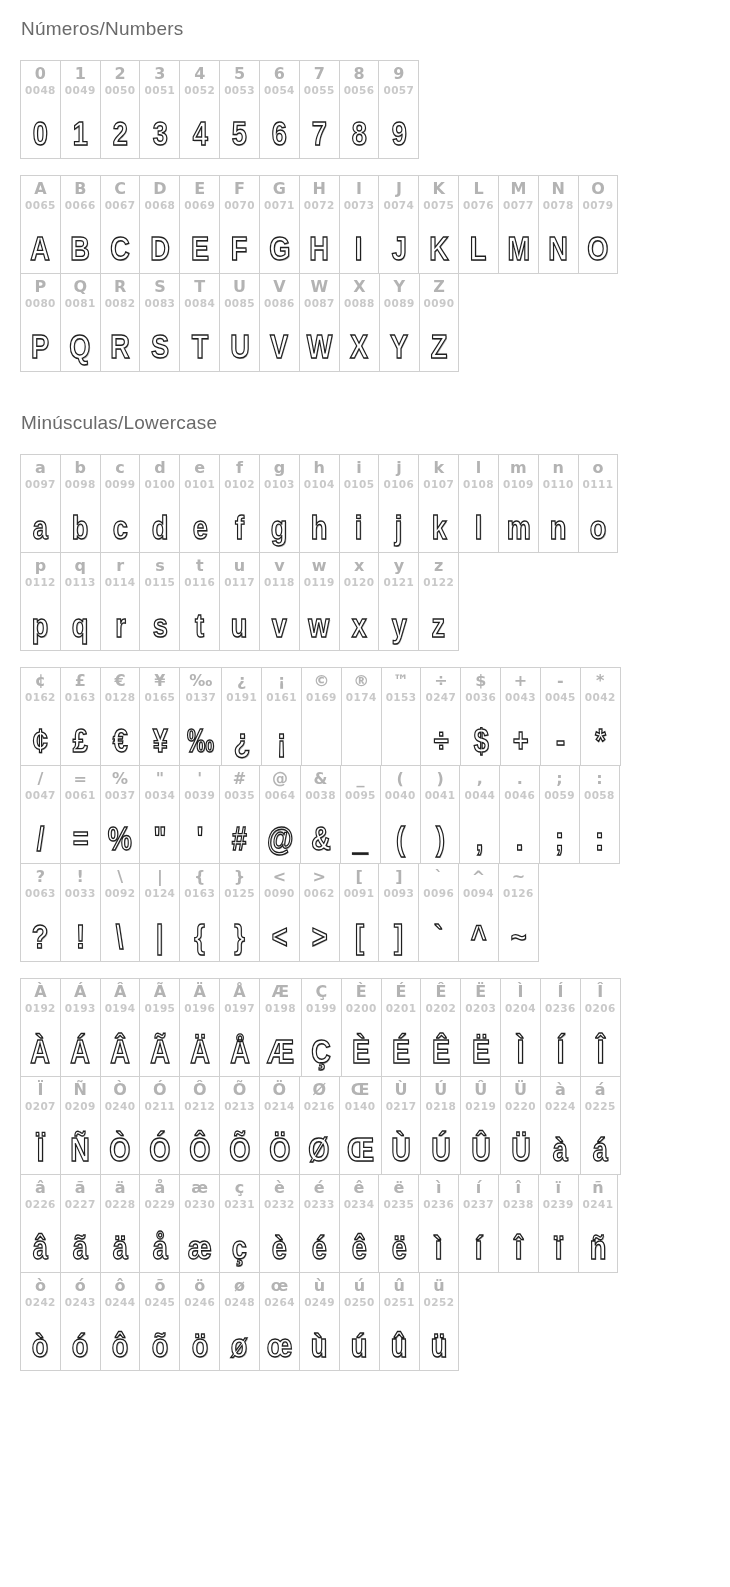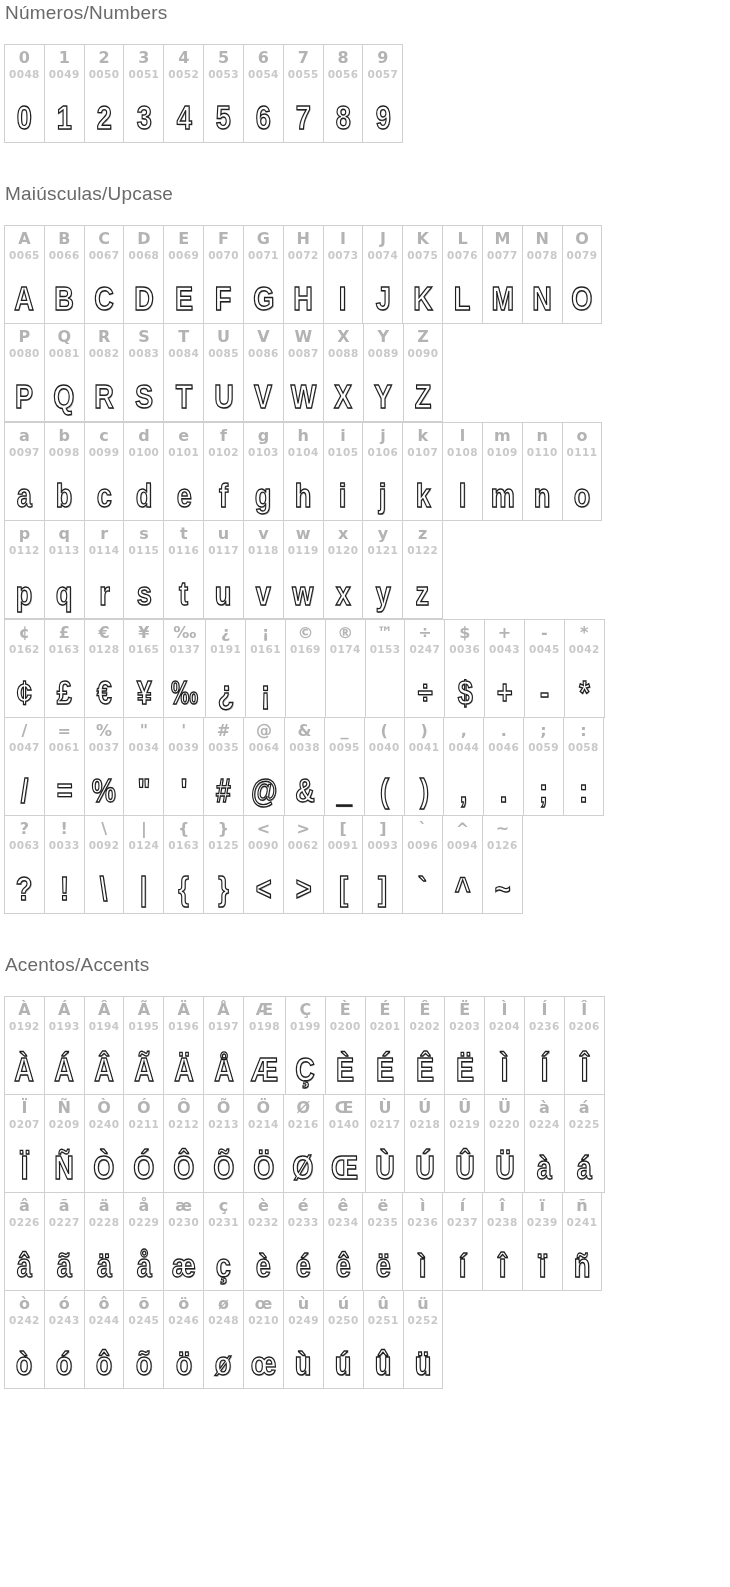--- a/index.html
+++ b/index.html
@@ -6,21 +6,21 @@
     margin: 0;
     background: #ffffff;
   }
   body {
     width: 730px;
     min-height: 1587px;
     box-sizing: border-box;
     padding: 2px 0 6px 4px;
     font-family: "Liberation Sans", sans-serif;
   }
-  .section { margin: 0; }
+  .section { margin: 16px; }
   .title {
     font-family: "Liberation Sans", sans-serif;
     font-size: 19px;
     font-weight: 400;
     color: #6a6a6a;
     letter-spacing: 0.2px;
     margin: 40px 0 20px 1px;
     line-height: 22px;
   }
   .section:first-child .title { margin-top: 0; }
@@ -147,21 +147,20 @@
         <div class="cell">
           <div class="ref">9</div>
           <div class="code">0057</div>
           <div class="glyphbox">
             <span class="glyph">9</span>
           </div>
         </div>
       </div>
     </section>
     <section class="section">
-      <h2 class="title">Maiúsculas/Upcase</h2>
       <div class="row">
         <div class="cell">
           <div class="ref">A</div>
           <div class="code">0065</div>
           <div class="glyphbox">
             <span class="glyph">A</span>
           </div>
         </div>
         <div class="cell">
           <div class="ref">B</div>
@@ -331,846 +330,846 @@
           <div class="code">0089</div>
           <div class="glyphbox">
             <span class="glyph">Y</span>
           </div>
         </div>
         <div class="cell">
           <div class="ref">Z</div>
           <div class="code">0090</div>
           <div class="glyphbox">
             <span class="glyph">Z</span>
+          </div>
+        </div>
+      </div>
+    </section>
+    <section class="section">
+      <h2 class="title">Minúsculas/Lowercase</h2>
+      <div class="row">
+        <div class="cell">
+          <div class="ref">a</div>
+          <div class="code">0097</div>
+          <div class="glyphbox">
+            <span class="glyph">a</span>
+          </div>
+        </div>
+        <div class="cell">
+          <div class="ref">b</div>
+          <div class="code">0098</div>
+          <div class="glyphbox">
+            <span class="glyph">b</span>
+          </div>
+        </div>
+        <div class="cell">
+          <div class="ref">c</div>
+          <div class="code">0099</div>
+          <div class="glyphbox">
+            <span class="glyph">c</span>
+          </div>
+        </div>
+        <div class="cell">
+          <div class="ref">d</div>
+          <div class="code">0100</div>
+          <div class="glyphbox">
+            <span class="glyph">d</span>
+          </div>
+        </div>
+        <div class="cell">
+          <div class="ref">e</div>
+          <div class="code">0101</div>
+          <div class="glyphbox">
+            <span class="glyph">e</span>
+          </div>
+        </div>
+        <div class="cell">
+          <div class="ref">f</div>
+          <div class="code">0102</div>
+          <div class="glyphbox">
+            <span class="glyph">f</span>
+          </div>
+        </div>
+        <div class="cell">
+          <div class="ref">g</div>
+          <div class="code">0103</div>
+          <div class="glyphbox">
+            <span class="glyph">g</span>
+          </div>
+        </div>
+        <div class="cell">
+          <div class="ref">h</div>
+          <div class="code">0104</div>
+          <div class="glyphbox">
+            <span class="glyph">h</span>
+          </div>
+        </div>
+        <div class="cell">
+          <div class="ref">i</div>
+          <div class="code">0105</div>
+          <div class="glyphbox">
+            <span class="glyph">i</span>
+          </div>
+        </div>
+        <div class="cell">
+          <div class="ref">j</div>
+          <div class="code">0106</div>
+          <div class="glyphbox">
+            <span class="glyph">j</span>
+          </div>
+        </div>
+        <div class="cell">
+          <div class="ref">k</div>
+          <div class="code">0107</div>
+          <div class="glyphbox">
+            <span class="glyph">k</span>
+          </div>
+        </div>
+        <div class="cell">
+          <div class="ref">l</div>
+          <div class="code">0108</div>
+          <div class="glyphbox">
+            <span class="glyph">l</span>
+          </div>
+        </div>
+        <div class="cell">
+          <div class="ref">m</div>
+          <div class="code">0109</div>
+          <div class="glyphbox">
+            <span class="glyph">m</span>
+          </div>
+        </div>
+        <div class="cell">
+          <div class="ref">n</div>
+          <div class="code">0110</div>
+          <div class="glyphbox">
+            <span class="glyph">n</span>
+          </div>
+        </div>
+        <div class="cell">
+          <div class="ref">o</div>
+          <div class="code">0111</div>
+          <div class="glyphbox">
+            <span class="glyph">o</span>
+          </div>
+        </div>
+      </div>
+      <div class="row">
+        <div class="cell">
+          <div class="ref">p</div>
+          <div class="code">0112</div>
+          <div class="glyphbox">
+            <span class="glyph">p</span>
+          </div>
+        </div>
+        <div class="cell">
+          <div class="ref">q</div>
+          <div class="code">0113</div>
+          <div class="glyphbox">
+            <span class="glyph">q</span>
+          </div>
+        </div>
+        <div class="cell">
+          <div class="ref">r</div>
+          <div class="code">0114</div>
+          <div class="glyphbox">
+            <span class="glyph">r</span>
+          </div>
+        </div>
+        <div class="cell">
+          <div class="ref">s</div>
+          <div class="code">0115</div>
+          <div class="glyphbox">
+            <span class="glyph">s</span>
+          </div>
+        </div>
+        <div class="cell">
+          <div class="ref">t</div>
+          <div class="code">0116</div>
+          <div class="glyphbox">
+            <span class="glyph">t</span>
+          </div>
+        </div>
+        <div class="cell">
+          <div class="ref">u</div>
+          <div class="code">0117</div>
+          <div class="glyphbox">
+            <span class="glyph">u</span>
+          </div>
+        </div>
+        <div class="cell">
+          <div class="ref">v</div>
+          <div class="code">0118</div>
+          <div class="glyphbox">
+            <span class="glyph">v</span>
+          </div>
+        </div>
+        <div class="cell">
+          <div class="ref">w</div>
+          <div class="code">0119</div>
+          <div class="glyphbox">
+            <span class="glyph">w</span>
+          </div>
+        </div>
+        <div class="cell">
+          <div class="ref">x</div>
+          <div class="code">0120</div>
+          <div class="glyphbox">
+            <span class="glyph">x</span>
+          </div>
+        </div>
+        <div class="cell">
+          <div class="ref">y</div>
+          <div class="code">0121</div>
+          <div class="glyphbox">
+            <span class="glyph">y</span>
+          </div>
+        </div>
+        <div class="cell">
+          <div class="ref">z</div>
+          <div class="code">0122</div>
+          <div class="glyphbox">
+            <span class="glyph">z</span>
           </div>
         </div>
       </div>
     </section>
     <section class="section">
       <div class="row">
         <div class="cell">
-          <div class="ref">a</div>
-          <div class="code">0097</div>
-          <div class="glyphbox">
-            <span class="glyph">a</span>
-          </div>
-        </div>
-        <div class="cell">
-          <div class="ref">b</div>
-          <div class="code">0098</div>
-          <div class="glyphbox">
-            <span class="glyph">b</span>
-          </div>
-        </div>
-        <div class="cell">
-          <div class="ref">c</div>
-          <div class="code">0099</div>
-          <div class="glyphbox">
-            <span class="glyph">c</span>
-          </div>
-        </div>
-        <div class="cell">
-          <div class="ref">d</div>
-          <div class="code">0100</div>
-          <div class="glyphbox">
-            <span class="glyph">d</span>
-          </div>
-        </div>
-        <div class="cell">
-          <div class="ref">e</div>
-          <div class="code">0101</div>
-          <div class="glyphbox">
-            <span class="glyph">e</span>
-          </div>
-        </div>
-        <div class="cell">
-          <div class="ref">f</div>
-          <div class="code">0102</div>
-          <div class="glyphbox">
-            <span class="glyph">f</span>
-          </div>
-        </div>
-        <div class="cell">
-          <div class="ref">g</div>
-          <div class="code">0103</div>
-          <div class="glyphbox">
-            <span class="glyph">g</span>
-          </div>
-        </div>
-        <div class="cell">
-          <div class="ref">h</div>
-          <div class="code">0104</div>
-          <div class="glyphbox">
-            <span class="glyph">h</span>
-          </div>
-        </div>
-        <div class="cell">
-          <div class="ref">i</div>
-          <div class="code">0105</div>
-          <div class="glyphbox">
-            <span class="glyph">i</span>
-          </div>
-        </div>
-        <div class="cell">
-          <div class="ref">j</div>
-          <div class="code">0106</div>
-          <div class="glyphbox">
-            <span class="glyph">j</span>
-          </div>
-        </div>
-        <div class="cell">
-          <div class="ref">k</div>
-          <div class="code">0107</div>
-          <div class="glyphbox">
-            <span class="glyph">k</span>
-          </div>
-        </div>
-        <div class="cell">
-          <div class="ref">l</div>
-          <div class="code">0108</div>
-          <div class="glyphbox">
-            <span class="glyph">l</span>
-          </div>
-        </div>
-        <div class="cell">
-          <div class="ref">m</div>
-          <div class="code">0109</div>
-          <div class="glyphbox">
-            <span class="glyph">m</span>
-          </div>
-        </div>
-        <div class="cell">
-          <div class="ref">n</div>
-          <div class="code">0110</div>
-          <div class="glyphbox">
-            <span class="glyph">n</span>
-          </div>
-        </div>
-        <div class="cell">
-          <div class="ref">o</div>
-          <div class="code">0111</div>
-          <div class="glyphbox">
-            <span class="glyph">o</span>
+          <div class="ref">¢</div>
+          <div class="code">0162</div>
+          <div class="glyphbox">
+            <span class="glyph">¢</span>
+          </div>
+        </div>
+        <div class="cell">
+          <div class="ref">£</div>
+          <div class="code">0163</div>
+          <div class="glyphbox">
+            <span class="glyph">£</span>
+          </div>
+        </div>
+        <div class="cell">
+          <div class="ref">€</div>
+          <div class="code">0128</div>
+          <div class="glyphbox">
+            <span class="glyph">€</span>
+          </div>
+        </div>
+        <div class="cell">
+          <div class="ref">¥</div>
+          <div class="code">0165</div>
+          <div class="glyphbox">
+            <span class="glyph">¥</span>
+          </div>
+        </div>
+        <div class="cell">
+          <div class="ref">‰</div>
+          <div class="code">0137</div>
+          <div class="glyphbox">
+            <span class="glyph">‰</span>
+          </div>
+        </div>
+        <div class="cell">
+          <div class="ref">¿</div>
+          <div class="code">0191</div>
+          <div class="glyphbox">
+            <span class="glyph">¿</span>
+          </div>
+        </div>
+        <div class="cell">
+          <div class="ref">¡</div>
+          <div class="code">0161</div>
+          <div class="glyphbox">
+            <span class="glyph">¡</span>
+          </div>
+        </div>
+        <div class="cell">
+          <div class="ref">©</div>
+          <div class="code">0169</div>
+          <div class="glyphbox">
+            <span class="glyph"></span>
+          </div>
+        </div>
+        <div class="cell">
+          <div class="ref">®</div>
+          <div class="code">0174</div>
+          <div class="glyphbox">
+            <span class="glyph"></span>
+          </div>
+        </div>
+        <div class="cell">
+          <div class="ref">™</div>
+          <div class="code">0153</div>
+          <div class="glyphbox">
+            <span class="glyph"></span>
+          </div>
+        </div>
+        <div class="cell">
+          <div class="ref">÷</div>
+          <div class="code">0247</div>
+          <div class="glyphbox">
+            <span class="glyph">÷</span>
+          </div>
+        </div>
+        <div class="cell">
+          <div class="ref">$</div>
+          <div class="code">0036</div>
+          <div class="glyphbox">
+            <span class="glyph">$</span>
+          </div>
+        </div>
+        <div class="cell">
+          <div class="ref">+</div>
+          <div class="code">0043</div>
+          <div class="glyphbox">
+            <span class="glyph">+</span>
+          </div>
+        </div>
+        <div class="cell">
+          <div class="ref">-</div>
+          <div class="code">0045</div>
+          <div class="glyphbox">
+            <span class="glyph">-</span>
+          </div>
+        </div>
+        <div class="cell">
+          <div class="ref">*</div>
+          <div class="code">0042</div>
+          <div class="glyphbox">
+            <span class="glyph">*</span>
           </div>
         </div>
       </div>
       <div class="row">
         <div class="cell">
-          <div class="ref">p</div>
-          <div class="code">0112</div>
-          <div class="glyphbox">
-            <span class="glyph">p</span>
-          </div>
-        </div>
-        <div class="cell">
-          <div class="ref">q</div>
-          <div class="code">0113</div>
-          <div class="glyphbox">
-            <span class="glyph">q</span>
-          </div>
-        </div>
-        <div class="cell">
-          <div class="ref">r</div>
-          <div class="code">0114</div>
-          <div class="glyphbox">
-            <span class="glyph">r</span>
-          </div>
-        </div>
-        <div class="cell">
-          <div class="ref">s</div>
-          <div class="code">0115</div>
-          <div class="glyphbox">
-            <span class="glyph">s</span>
-          </div>
-        </div>
-        <div class="cell">
-          <div class="ref">t</div>
-          <div class="code">0116</div>
-          <div class="glyphbox">
-            <span class="glyph">t</span>
-          </div>
-        </div>
-        <div class="cell">
-          <div class="ref">u</div>
-          <div class="code">0117</div>
-          <div class="glyphbox">
-            <span class="glyph">u</span>
-          </div>
-        </div>
-        <div class="cell">
-          <div class="ref">v</div>
-          <div class="code">0118</div>
-          <div class="glyphbox">
-            <span class="glyph">v</span>
-          </div>
-        </div>
-        <div class="cell">
-          <div class="ref">w</div>
-          <div class="code">0119</div>
-          <div class="glyphbox">
-            <span class="glyph">w</span>
-          </div>
-        </div>
-        <div class="cell">
-          <div class="ref">x</div>
-          <div class="code">0120</div>
-          <div class="glyphbox">
-            <span class="glyph">x</span>
-          </div>
-        </div>
-        <div class="cell">
-          <div class="ref">y</div>
-          <div class="code">0121</div>
-          <div class="glyphbox">
-            <span class="glyph">y</span>
-          </div>
-        </div>
-        <div class="cell">
-          <div class="ref">z</div>
-          <div class="code">0122</div>
-          <div class="glyphbox">
-            <span class="glyph">z</span>
+          <div class="ref">/</div>
+          <div class="code">0047</div>
+          <div class="glyphbox">
+            <span class="glyph">/</span>
+          </div>
+        </div>
+        <div class="cell">
+          <div class="ref">=</div>
+          <div class="code">0061</div>
+          <div class="glyphbox">
+            <span class="glyph">=</span>
+          </div>
+        </div>
+        <div class="cell">
+          <div class="ref">%</div>
+          <div class="code">0037</div>
+          <div class="glyphbox">
+            <span class="glyph">%</span>
+          </div>
+        </div>
+        <div class="cell">
+          <div class="ref">"</div>
+          <div class="code">0034</div>
+          <div class="glyphbox">
+            <span class="glyph">"</span>
+          </div>
+        </div>
+        <div class="cell">
+          <div class="ref">'</div>
+          <div class="code">0039</div>
+          <div class="glyphbox">
+            <span class="glyph">'</span>
+          </div>
+        </div>
+        <div class="cell">
+          <div class="ref">#</div>
+          <div class="code">0035</div>
+          <div class="glyphbox">
+            <span class="glyph">#</span>
+          </div>
+        </div>
+        <div class="cell">
+          <div class="ref">@</div>
+          <div class="code">0064</div>
+          <div class="glyphbox">
+            <span class="glyph">@</span>
+          </div>
+        </div>
+        <div class="cell">
+          <div class="ref">&amp;</div>
+          <div class="code">0038</div>
+          <div class="glyphbox">
+            <span class="glyph">&amp;</span>
+          </div>
+        </div>
+        <div class="cell">
+          <div class="ref">_</div>
+          <div class="code">0095</div>
+          <div class="glyphbox">
+            <span class="glyph">_</span>
+          </div>
+        </div>
+        <div class="cell">
+          <div class="ref">(</div>
+          <div class="code">0040</div>
+          <div class="glyphbox">
+            <span class="glyph">(</span>
+          </div>
+        </div>
+        <div class="cell">
+          <div class="ref">)</div>
+          <div class="code">0041</div>
+          <div class="glyphbox">
+            <span class="glyph">)</span>
+          </div>
+        </div>
+        <div class="cell">
+          <div class="ref">,</div>
+          <div class="code">0044</div>
+          <div class="glyphbox">
+            <span class="glyph">,</span>
+          </div>
+        </div>
+        <div class="cell">
+          <div class="ref">.</div>
+          <div class="code">0046</div>
+          <div class="glyphbox">
+            <span class="glyph">.</span>
+          </div>
+        </div>
+        <div class="cell">
+          <div class="ref">;</div>
+          <div class="code">0059</div>
+          <div class="glyphbox">
+            <span class="glyph">;</span>
+          </div>
+        </div>
+        <div class="cell">
+          <div class="ref">:</div>
+          <div class="code">0058</div>
+          <div class="glyphbox">
+            <span class="glyph">:</span>
+          </div>
+        </div>
+      </div>
+      <div class="row">
+        <div class="cell">
+          <div class="ref">?</div>
+          <div class="code">0063</div>
+          <div class="glyphbox">
+            <span class="glyph">?</span>
+          </div>
+        </div>
+        <div class="cell">
+          <div class="ref">!</div>
+          <div class="code">0033</div>
+          <div class="glyphbox">
+            <span class="glyph">!</span>
+          </div>
+        </div>
+        <div class="cell">
+          <div class="ref">\</div>
+          <div class="code">0092</div>
+          <div class="glyphbox">
+            <span class="glyph">\</span>
+          </div>
+        </div>
+        <div class="cell">
+          <div class="ref">|</div>
+          <div class="code">0124</div>
+          <div class="glyphbox">
+            <span class="glyph">|</span>
+          </div>
+        </div>
+        <div class="cell">
+          <div class="ref">{</div>
+          <div class="code">0163</div>
+          <div class="glyphbox">
+            <span class="glyph">{</span>
+          </div>
+        </div>
+        <div class="cell">
+          <div class="ref">}</div>
+          <div class="code">0125</div>
+          <div class="glyphbox">
+            <span class="glyph">}</span>
+          </div>
+        </div>
+        <div class="cell">
+          <div class="ref">&lt;</div>
+          <div class="code">0090</div>
+          <div class="glyphbox">
+            <span class="glyph">&lt;</span>
+          </div>
+        </div>
+        <div class="cell">
+          <div class="ref">&gt;</div>
+          <div class="code">0062</div>
+          <div class="glyphbox">
+            <span class="glyph">&gt;</span>
+          </div>
+        </div>
+        <div class="cell">
+          <div class="ref">[</div>
+          <div class="code">0091</div>
+          <div class="glyphbox">
+            <span class="glyph">[</span>
+          </div>
+        </div>
+        <div class="cell">
+          <div class="ref">]</div>
+          <div class="code">0093</div>
+          <div class="glyphbox">
+            <span class="glyph">]</span>
+          </div>
+        </div>
+        <div class="cell">
+          <div class="ref">`</div>
+          <div class="code">0096</div>
+          <div class="glyphbox">
+            <span class="glyph">`</span>
+          </div>
+        </div>
+        <div class="cell">
+          <div class="ref">^</div>
+          <div class="code">0094</div>
+          <div class="glyphbox">
+            <span class="glyph">^</span>
+          </div>
+        </div>
+        <div class="cell">
+          <div class="ref">~</div>
+          <div class="code">0126</div>
+          <div class="glyphbox">
+            <span class="glyph">~</span>
           </div>
         </div>
       </div>
     </section>
     <section class="section">
       <div class="row">
         <div class="cell">
-          <div class="ref">¢</div>
-          <div class="code">0162</div>
-          <div class="glyphbox">
-            <span class="glyph">¢</span>
-          </div>
-        </div>
-        <div class="cell">
-          <div class="ref">£</div>
-          <div class="code">0163</div>
-          <div class="glyphbox">
-            <span class="glyph">£</span>
-          </div>
-        </div>
-        <div class="cell">
-          <div class="ref">€</div>
-          <div class="code">0128</div>
-          <div class="glyphbox">
-            <span class="glyph">€</span>
-          </div>
-        </div>
-        <div class="cell">
-          <div class="ref">¥</div>
-          <div class="code">0165</div>
-          <div class="glyphbox">
-            <span class="glyph">¥</span>
-          </div>
-        </div>
-        <div class="cell">
-          <div class="ref">‰</div>
-          <div class="code">0137</div>
-          <div class="glyphbox">
-            <span class="glyph">‰</span>
-          </div>
-        </div>
-        <div class="cell">
-          <div class="ref">¿</div>
-          <div class="code">0191</div>
-          <div class="glyphbox">
-            <span class="glyph">¿</span>
-          </div>
-        </div>
-        <div class="cell">
-          <div class="ref">¡</div>
-          <div class="code">0161</div>
-          <div class="glyphbox">
-            <span class="glyph">¡</span>
-          </div>
-        </div>
-        <div class="cell">
-          <div class="ref">©</div>
-          <div class="code">0169</div>
-          <div class="glyphbox">
-            <span class="glyph"></span>
-          </div>
-        </div>
-        <div class="cell">
-          <div class="ref">®</div>
-          <div class="code">0174</div>
-          <div class="glyphbox">
-            <span class="glyph"></span>
-          </div>
-        </div>
-        <div class="cell">
-          <div class="ref">™</div>
-          <div class="code">0153</div>
-          <div class="glyphbox">
-            <span class="glyph"></span>
-          </div>
-        </div>
-        <div class="cell">
-          <div class="ref">÷</div>
-          <div class="code">0247</div>
-          <div class="glyphbox">
-            <span class="glyph">÷</span>
-          </div>
-        </div>
-        <div class="cell">
-          <div class="ref">$</div>
-          <div class="code">0036</div>
-          <div class="glyphbox">
-            <span class="glyph">$</span>
-          </div>
-        </div>
-        <div class="cell">
-          <div class="ref">+</div>
-          <div class="code">0043</div>
-          <div class="glyphbox">
-            <span class="glyph">+</span>
-          </div>
-        </div>
-        <div class="cell">
-          <div class="ref">-</div>
-          <div class="code">0045</div>
-          <div class="glyphbox">
-            <span class="glyph">-</span>
-          </div>
-        </div>
-        <div class="cell">
-          <div class="ref">*</div>
-          <div class="code">0042</div>
-          <div class="glyphbox">
-            <span class="glyph">*</span>
+          <div class="ref">À</div>
+          <div class="code">0192</div>
+          <div class="glyphbox">
+            <span class="glyph">À</span>
+          </div>
+        </div>
+        <div class="cell">
+          <div class="ref">Á</div>
+          <div class="code">0193</div>
+          <div class="glyphbox">
+            <span class="glyph">Á</span>
+          </div>
+        </div>
+        <div class="cell">
+          <div class="ref">Â</div>
+          <div class="code">0194</div>
+          <div class="glyphbox">
+            <span class="glyph">Â</span>
+          </div>
+        </div>
+        <div class="cell">
+          <div class="ref">Ã</div>
+          <div class="code">0195</div>
+          <div class="glyphbox">
+            <span class="glyph">Ã</span>
+          </div>
+        </div>
+        <div class="cell">
+          <div class="ref">Ä</div>
+          <div class="code">0196</div>
+          <div class="glyphbox">
+            <span class="glyph">Ä</span>
+          </div>
+        </div>
+        <div class="cell">
+          <div class="ref">Å</div>
+          <div class="code">0197</div>
+          <div class="glyphbox">
+            <span class="glyph">Å</span>
+          </div>
+        </div>
+        <div class="cell">
+          <div class="ref">Æ</div>
+          <div class="code">0198</div>
+          <div class="glyphbox">
+            <span class="glyph">Æ</span>
+          </div>
+        </div>
+        <div class="cell">
+          <div class="ref">Ç</div>
+          <div class="code">0199</div>
+          <div class="glyphbox">
+            <span class="glyph">Ç</span>
+          </div>
+        </div>
+        <div class="cell">
+          <div class="ref">È</div>
+          <div class="code">0200</div>
+          <div class="glyphbox">
+            <span class="glyph">È</span>
+          </div>
+        </div>
+        <div class="cell">
+          <div class="ref">É</div>
+          <div class="code">0201</div>
+          <div class="glyphbox">
+            <span class="glyph">É</span>
+          </div>
+        </div>
+        <div class="cell">
+          <div class="ref">Ê</div>
+          <div class="code">0202</div>
+          <div class="glyphbox">
+            <span class="glyph">Ê</span>
+          </div>
+        </div>
+        <div class="cell">
+          <div class="ref">Ë</div>
+          <div class="code">0203</div>
+          <div class="glyphbox">
+            <span class="glyph">Ë</span>
+          </div>
+        </div>
+        <div class="cell">
+          <div class="ref">Ì</div>
+          <div class="code">0204</div>
+          <div class="glyphbox">
+            <span class="glyph">Ì</span>
+          </div>
+        </div>
+        <div class="cell">
+          <div class="ref">Í</div>
+          <div class="code">0236</div>
+          <div class="glyphbox">
+            <span class="glyph">Í</span>
+          </div>
+        </div>
+        <div class="cell">
+          <div class="ref">Î</div>
+          <div class="code">0206</div>
+          <div class="glyphbox">
+            <span class="glyph">Î</span>
           </div>
         </div>
       </div>
       <div class="row">
         <div class="cell">
-          <div class="ref">/</div>
-          <div class="code">0047</div>
-          <div class="glyphbox">
-            <span class="glyph">/</span>
-          </div>
-        </div>
-        <div class="cell">
-          <div class="ref">=</div>
-          <div class="code">0061</div>
-          <div class="glyphbox">
-            <span class="glyph">=</span>
-          </div>
-        </div>
-        <div class="cell">
-          <div class="ref">%</div>
-          <div class="code">0037</div>
-          <div class="glyphbox">
-            <span class="glyph">%</span>
-          </div>
-        </div>
-        <div class="cell">
-          <div class="ref">"</div>
-          <div class="code">0034</div>
-          <div class="glyphbox">
-            <span class="glyph">"</span>
-          </div>
-        </div>
-        <div class="cell">
-          <div class="ref">'</div>
-          <div class="code">0039</div>
-          <div class="glyphbox">
-            <span class="glyph">'</span>
-          </div>
-        </div>
-        <div class="cell">
-          <div class="ref">#</div>
-          <div class="code">0035</div>
-          <div class="glyphbox">
-            <span class="glyph">#</span>
-          </div>
-        </div>
-        <div class="cell">
-          <div class="ref">@</div>
-          <div class="code">0064</div>
-          <div class="glyphbox">
-            <span class="glyph">@</span>
-          </div>
-        </div>
-        <div class="cell">
-          <div class="ref">&amp;</div>
-          <div class="code">0038</div>
-          <div class="glyphbox">
-            <span class="glyph">&amp;</span>
-          </div>
-        </div>
-        <div class="cell">
-          <div class="ref">_</div>
-          <div class="code">0095</div>
-          <div class="glyphbox">
-            <span class="glyph">_</span>
-          </div>
-        </div>
-        <div class="cell">
-          <div class="ref">(</div>
-          <div class="code">0040</div>
-          <div class="glyphbox">
-            <span class="glyph">(</span>
-          </div>
-        </div>
-        <div class="cell">
-          <div class="ref">)</div>
-          <div class="code">0041</div>
-          <div class="glyphbox">
-            <span class="glyph">)</span>
-          </div>
-        </div>
-        <div class="cell">
-          <div class="ref">,</div>
-          <div class="code">0044</div>
-          <div class="glyphbox">
-            <span class="glyph">,</span>
-          </div>
-        </div>
-        <div class="cell">
-          <div class="ref">.</div>
-          <div class="code">0046</div>
-          <div class="glyphbox">
-            <span class="glyph">.</span>
-          </div>
-        </div>
-        <div class="cell">
-          <div class="ref">;</div>
-          <div class="code">0059</div>
-          <div class="glyphbox">
-            <span class="glyph">;</span>
-          </div>
-        </div>
-        <div class="cell">
-          <div class="ref">:</div>
-          <div class="code">0058</div>
-          <div class="glyphbox">
-            <span class="glyph">:</span>
+          <div class="ref">Ï</div>
+          <div class="code">0207</div>
+          <div class="glyphbox">
+            <span class="glyph">Ï</span>
+          </div>
+        </div>
+        <div class="cell">
+          <div class="ref">Ñ</div>
+          <div class="code">0209</div>
+          <div class="glyphbox">
+            <span class="glyph">Ñ</span>
+          </div>
+        </div>
+        <div class="cell">
+          <div class="ref">Ò</div>
+          <div class="code">0240</div>
+          <div class="glyphbox">
+            <span class="glyph">Ò</span>
+          </div>
+        </div>
+        <div class="cell">
+          <div class="ref">Ó</div>
+          <div class="code">0211</div>
+          <div class="glyphbox">
+            <span class="glyph">Ó</span>
+          </div>
+        </div>
+        <div class="cell">
+          <div class="ref">Ô</div>
+          <div class="code">0212</div>
+          <div class="glyphbox">
+            <span class="glyph">Ô</span>
+          </div>
+        </div>
+        <div class="cell">
+          <div class="ref">Õ</div>
+          <div class="code">0213</div>
+          <div class="glyphbox">
+            <span class="glyph">Õ</span>
+          </div>
+        </div>
+        <div class="cell">
+          <div class="ref">Ö</div>
+          <div class="code">0214</div>
+          <div class="glyphbox">
+            <span class="glyph">Ö</span>
+          </div>
+        </div>
+        <div class="cell">
+          <div class="ref">Ø</div>
+          <div class="code">0216</div>
+          <div class="glyphbox">
+            <span class="glyph">Ø</span>
+          </div>
+        </div>
+        <div class="cell">
+          <div class="ref">Œ</div>
+          <div class="code">0140</div>
+          <div class="glyphbox">
+            <span class="glyph">Œ</span>
+          </div>
+        </div>
+        <div class="cell">
+          <div class="ref">Ù</div>
+          <div class="code">0217</div>
+          <div class="glyphbox">
+            <span class="glyph">Ù</span>
+          </div>
+        </div>
+        <div class="cell">
+          <div class="ref">Ú</div>
+          <div class="code">0218</div>
+          <div class="glyphbox">
+            <span class="glyph">Ú</span>
+          </div>
+        </div>
+        <div class="cell">
+          <div class="ref">Û</div>
+          <div class="code">0219</div>
+          <div class="glyphbox">
+            <span class="glyph">Û</span>
+          </div>
+        </div>
+        <div class="cell">
+          <div class="ref">Ü</div>
+          <div class="code">0220</div>
+          <div class="glyphbox">
+            <span class="glyph">Ü</span>
+          </div>
+        </div>
+        <div class="cell">
+          <div class="ref">à</div>
+          <div class="code">0224</div>
+          <div class="glyphbox">
+            <span class="glyph">à</span>
+          </div>
+        </div>
+        <div class="cell">
+          <div class="ref">á</div>
+          <div class="code">0225</div>
+          <div class="glyphbox">
+            <span class="glyph">á</span>
           </div>
         </div>
       </div>
       <div class="row">
         <div class="cell">
-          <div class="ref">?</div>
-          <div class="code">0063</div>
-          <div class="glyphbox">
-            <span class="glyph">?</span>
-          </div>
-        </div>
-        <div class="cell">
-          <div class="ref">!</div>
-          <div class="code">0033</div>
-          <div class="glyphbox">
-            <span class="glyph">!</span>
-          </div>
-        </div>
-        <div class="cell">
-          <div class="ref">\</div>
-          <div class="code">0092</div>
-          <div class="glyphbox">
-            <span class="glyph">\</span>
-          </div>
-        </div>
-        <div class="cell">
-          <div class="ref">|</div>
-          <div class="code">0124</div>
-          <div class="glyphbox">
-            <span class="glyph">|</span>
-          </div>
-        </div>
-        <div class="cell">
-          <div class="ref">{</div>
-          <div class="code">0163</div>
-          <div class="glyphbox">
-            <span class="glyph">{</span>
-          </div>
-        </div>
-        <div class="cell">
-          <div class="ref">}</div>
-          <div class="code">0125</div>
-          <div class="glyphbox">
-            <span class="glyph">}</span>
-          </div>
-        </div>
-        <div class="cell">
-          <div class="ref">&lt;</div>
-          <div class="code">0090</div>
-          <div class="glyphbox">
-            <span class="glyph">&lt;</span>
-          </div>
-        </div>
-        <div class="cell">
-          <div class="ref">&gt;</div>
-          <div class="code">0062</div>
-          <div class="glyphbox">
-            <span class="glyph">&gt;</span>
-          </div>
-        </div>
-        <div class="cell">
-          <div class="ref">[</div>
-          <div class="code">0091</div>
-          <div class="glyphbox">
-            <span class="glyph">[</span>
-          </div>
-        </div>
-        <div class="cell">
-          <div class="ref">]</div>
-          <div class="code">0093</div>
-          <div class="glyphbox">
-            <span class="glyph">]</span>
-          </div>
-        </div>
-        <div class="cell">
-          <div class="ref">`</div>
-          <div class="code">0096</div>
-          <div class="glyphbox">
-            <span class="glyph">`</span>
-          </div>
-        </div>
-        <div class="cell">
-          <div class="ref">^</div>
-          <div class="code">0094</div>
-          <div class="glyphbox">
-            <span class="glyph">^</span>
-          </div>
-        </div>
-        <div class="cell">
-          <div class="ref">~</div>
-          <div class="code">0126</div>
-          <div class="glyphbox">
-            <span class="glyph">~</span>
-          </div>
-        </div>
-      </div>
-    </section>
-    <section class="section">
-      <h2 class="title">Acentos/Accents</h2>
-      <div class="row">
-        <div class="cell">
-          <div class="ref">À</div>
-          <div class="code">0192</div>
-          <div class="glyphbox">
-            <span class="glyph">À</span>
-          </div>
-        </div>
-        <div class="cell">
-          <div class="ref">Á</div>
-          <div class="code">0193</div>
-          <div class="glyphbox">
-            <span class="glyph">Á</span>
-          </div>
-        </div>
-        <div class="cell">
-          <div class="ref">Â</div>
-          <div class="code">0194</div>
-          <div class="glyphbox">
-            <span class="glyph">Â</span>
-          </div>
-        </div>
-        <div class="cell">
-          <div class="ref">Ã</div>
-          <div class="code">0195</div>
-          <div class="glyphbox">
-            <span class="glyph">Ã</span>
-          </div>
-        </div>
-        <div class="cell">
-          <div class="ref">Ä</div>
-          <div class="code">0196</div>
-          <div class="glyphbox">
-            <span class="glyph">Ä</span>
-          </div>
-        </div>
-        <div class="cell">
-          <div class="ref">Å</div>
-          <div class="code">0197</div>
-          <div class="glyphbox">
-            <span class="glyph">Å</span>
-          </div>
-        </div>
-        <div class="cell">
-          <div class="ref">Æ</div>
-          <div class="code">0198</div>
-          <div class="glyphbox">
-            <span class="glyph">Æ</span>
-          </div>
-        </div>
-        <div class="cell">
-          <div class="ref">Ç</div>
-          <div class="code">0199</div>
-          <div class="glyphbox">
-            <span class="glyph">Ç</span>
-          </div>
-        </div>
-        <div class="cell">
-          <div class="ref">È</div>
-          <div class="code">0200</div>
-          <div class="glyphbox">
-            <span class="glyph">È</span>
-          </div>
-        </div>
-        <div class="cell">
-          <div class="ref">É</div>
-          <div class="code">0201</div>
-          <div class="glyphbox">
-            <span class="glyph">É</span>
-          </div>
-        </div>
-        <div class="cell">
-          <div class="ref">Ê</div>
-          <div class="code">0202</div>
-          <div class="glyphbox">
-            <span class="glyph">Ê</span>
-          </div>
-        </div>
-        <div class="cell">
-          <div class="ref">Ë</div>
-          <div class="code">0203</div>
-          <div class="glyphbox">
-            <span class="glyph">Ë</span>
-          </div>
-        </div>
-        <div class="cell">
-          <div class="ref">Ì</div>
-          <div class="code">0204</div>
-          <div class="glyphbox">
-            <span class="glyph">Ì</span>
-          </div>
-        </div>
-        <div class="cell">
-          <div class="ref">Í</div>
+          <div class="ref">â</div>
+          <div class="code">0226</div>
+          <div class="glyphbox">
+            <span class="glyph">â</span>
+          </div>
+        </div>
+        <div class="cell">
+          <div class="ref">ã</div>
+          <div class="code">0227</div>
+          <div class="glyphbox">
+            <span class="glyph">ã</span>
+          </div>
+        </div>
+        <div class="cell">
+          <div class="ref">ä</div>
+          <div class="code">0228</div>
+          <div class="glyphbox">
+            <span class="glyph">ä</span>
+          </div>
+        </div>
+        <div class="cell">
+          <div class="ref">å</div>
+          <div class="code">0229</div>
+          <div class="glyphbox">
+            <span class="glyph">å</span>
+          </div>
+        </div>
+        <div class="cell">
+          <div class="ref">æ</div>
+          <div class="code">0230</div>
+          <div class="glyphbox">
+            <span class="glyph">æ</span>
+          </div>
+        </div>
+        <div class="cell">
+          <div class="ref">ç</div>
+          <div class="code">0231</div>
+          <div class="glyphbox">
+            <span class="glyph">ç</span>
+          </div>
+        </div>
+        <div class="cell">
+          <div class="ref">è</div>
+          <div class="code">0232</div>
+          <div class="glyphbox">
+            <span class="glyph">è</span>
+          </div>
+        </div>
+        <div class="cell">
+          <div class="ref">é</div>
+          <div class="code">0233</div>
+          <div class="glyphbox">
+            <span class="glyph">é</span>
+          </div>
+        </div>
+        <div class="cell">
+          <div class="ref">ê</div>
+          <div class="code">0234</div>
+          <div class="glyphbox">
+            <span class="glyph">ê</span>
+          </div>
+        </div>
+        <div class="cell">
+          <div class="ref">ë</div>
+          <div class="code">0235</div>
+          <div class="glyphbox">
+            <span class="glyph">ë</span>
+          </div>
+        </div>
+        <div class="cell">
+          <div class="ref">ì</div>
           <div class="code">0236</div>
           <div class="glyphbox">
-            <span class="glyph">Í</span>
-          </div>
-        </div>
-        <div class="cell">
-          <div class="ref">Î</div>
-          <div class="code">0206</div>
-          <div class="glyphbox">
-            <span class="glyph">Î</span>
+            <span class="glyph">ì</span>
+          </div>
+        </div>
+        <div class="cell">
+          <div class="ref">í</div>
+          <div class="code">0237</div>
+          <div class="glyphbox">
+            <span class="glyph">í</span>
+          </div>
+        </div>
+        <div class="cell">
+          <div class="ref">î</div>
+          <div class="code">0238</div>
+          <div class="glyphbox">
+            <span class="glyph">î</span>
+          </div>
+        </div>
+        <div class="cell">
+          <div class="ref">ï</div>
+          <div class="code">0239</div>
+          <div class="glyphbox">
+            <span class="glyph">ï</span>
+          </div>
+        </div>
+        <div class="cell">
+          <div class="ref">ñ</div>
+          <div class="code">0241</div>
+          <div class="glyphbox">
+            <span class="glyph">ñ</span>
           </div>
         </div>
       </div>
       <div class="row">
         <div class="cell">
-          <div class="ref">Ï</div>
-          <div class="code">0207</div>
-          <div class="glyphbox">
-            <span class="glyph">Ï</span>
-          </div>
-        </div>
-        <div class="cell">
-          <div class="ref">Ñ</div>
-          <div class="code">0209</div>
-          <div class="glyphbox">
-            <span class="glyph">Ñ</span>
-          </div>
-        </div>
-        <div class="cell">
-          <div class="ref">Ò</div>
-          <div class="code">0240</div>
-          <div class="glyphbox">
-            <span class="glyph">Ò</span>
-          </div>
-        </div>
-        <div class="cell">
-          <div class="ref">Ó</div>
-          <div class="code">0211</div>
-          <div class="glyphbox">
-            <span class="glyph">Ó</span>
-          </div>
-        </div>
-        <div class="cell">
-          <div class="ref">Ô</div>
-          <div class="code">0212</div>
-          <div class="glyphbox">
-            <span class="glyph">Ô</span>
-          </div>
-        </div>
-        <div class="cell">
-          <div class="ref">Õ</div>
-          <div class="code">0213</div>
-          <div class="glyphbox">
-            <span class="glyph">Õ</span>
-          </div>
-        </div>
-        <div class="cell">
-          <div class="ref">Ö</div>
-          <div class="code">0214</div>
-          <div class="glyphbox">
-            <span class="glyph">Ö</span>
-          </div>
-        </div>
-        <div class="cell">
-          <div class="ref">Ø</div>
-          <div class="code">0216</div>
-          <div class="glyphbox">
-            <span class="glyph">Ø</span>
-          </div>
-        </div>
-        <div class="cell">
-          <div class="ref">Œ</div>
-          <div class="code">0140</div>
-          <div class="glyphbox">
-            <span class="glyph">Œ</span>
-          </div>
-        </div>
-        <div class="cell">
-          <div class="ref">Ù</div>
-          <div class="code">0217</div>
-          <div class="glyphbox">
-            <span class="glyph">Ù</span>
-          </div>
-        </div>
-        <div class="cell">
-          <div class="ref">Ú</div>
-          <div class="code">0218</div>
-          <div class="glyphbox">
-            <span class="glyph">Ú</span>
-          </div>
-        </div>
-        <div class="cell">
-          <div class="ref">Û</div>
-          <div class="code">0219</div>
-          <div class="glyphbox">
-            <span class="glyph">Û</span>
-          </div>
-        </div>
-        <div class="cell">
-          <div class="ref">Ü</div>
-          <div class="code">0220</div>
-          <div class="glyphbox">
-            <span class="glyph">Ü</span>
-          </div>
-        </div>
-        <div class="cell">
-          <div class="ref">à</div>
-          <div class="code">0224</div>
-          <div class="glyphbox">
-            <span class="glyph">à</span>
-          </div>
-        </div>
-        <div class="cell">
-          <div class="ref">á</div>
-          <div class="code">0225</div>
-          <div class="glyphbox">
-            <span class="glyph">á</span>
-          </div>
-        </div>
-      </div>
-      <div class="row">
-        <div class="cell">
-          <div class="ref">â</div>
-          <div class="code">0226</div>
-          <div class="glyphbox">
-            <span class="glyph">â</span>
-          </div>
-        </div>
-        <div class="cell">
-          <div class="ref">ã</div>
-          <div class="code">0227</div>
-          <div class="glyphbox">
-            <span class="glyph">ã</span>
-          </div>
-        </div>
-        <div class="cell">
-          <div class="ref">ä</div>
-          <div class="code">0228</div>
-          <div class="glyphbox">
-            <span class="glyph">ä</span>
-          </div>
-        </div>
-        <div class="cell">
-          <div class="ref">å</div>
-          <div class="code">0229</div>
-          <div class="glyphbox">
-            <span class="glyph">å</span>
-          </div>
-        </div>
-        <div class="cell">
-          <div class="ref">æ</div>
-          <div class="code">0230</div>
-          <div class="glyphbox">
-            <span class="glyph">æ</span>
-          </div>
-        </div>
-        <div class="cell">
-          <div class="ref">ç</div>
-          <div class="code">0231</div>
-          <div class="glyphbox">
-            <span class="glyph">ç</span>
-          </div>
-        </div>
-        <div class="cell">
-          <div class="ref">è</div>
-          <div class="code">0232</div>
-          <div class="glyphbox">
-            <span class="glyph">è</span>
-          </div>
-        </div>
-        <div class="cell">
-          <div class="ref">é</div>
-          <div class="code">0233</div>
-          <div class="glyphbox">
-            <span class="glyph">é</span>
-          </div>
-        </div>
-        <div class="cell">
-          <div class="ref">ê</div>
-          <div class="code">0234</div>
-          <div class="glyphbox">
-            <span class="glyph">ê</span>
-          </div>
-        </div>
-        <div class="cell">
-          <div class="ref">ë</div>
-          <div class="code">0235</div>
-          <div class="glyphbox">
-            <span class="glyph">ë</span>
-          </div>
-        </div>
-        <div class="cell">
-          <div class="ref">ì</div>
-          <div class="code">0236</div>
-          <div class="glyphbox">
-            <span class="glyph">ì</span>
-          </div>
-        </div>
-        <div class="cell">
-          <div class="ref">í</div>
-          <div class="code">0237</div>
-          <div class="glyphbox">
-            <span class="glyph">í</span>
-          </div>
-        </div>
-        <div class="cell">
-          <div class="ref">î</div>
-          <div class="code">0238</div>
-          <div class="glyphbox">
-            <span class="glyph">î</span>
-          </div>
-        </div>
-        <div class="cell">
-          <div class="ref">ï</div>
-          <div class="code">0239</div>
-          <div class="glyphbox">
-            <span class="glyph">ï</span>
-          </div>
-        </div>
-        <div class="cell">
-          <div class="ref">ñ</div>
-          <div class="code">0241</div>
-          <div class="glyphbox">
-            <span class="glyph">ñ</span>
-          </div>
-        </div>
-      </div>
-      <div class="row">
-        <div class="cell">
           <div class="ref">ò</div>
           <div class="code">0242</div>
           <div class="glyphbox">
             <span class="glyph">ò</span>
           </div>
         </div>
         <div class="cell">
           <div class="ref">ó</div>
           <div class="code">0243</div>
           <div class="glyphbox">
@@ -1200,21 +1199,21 @@
         </div>
         <div class="cell">
           <div class="ref">ø</div>
           <div class="code">0248</div>
           <div class="glyphbox">
             <span class="glyph">ø</span>
           </div>
         </div>
         <div class="cell">
           <div class="ref">œ</div>
-          <div class="code">0210</div>
+          <div class="code">0264</div>
           <div class="glyphbox">
             <span class="glyph">œ</span>
           </div>
         </div>
         <div class="cell">
           <div class="ref">ù</div>
           <div class="code">0249</div>
           <div class="glyphbox">
             <span class="glyph">ù</span>
           </div>

